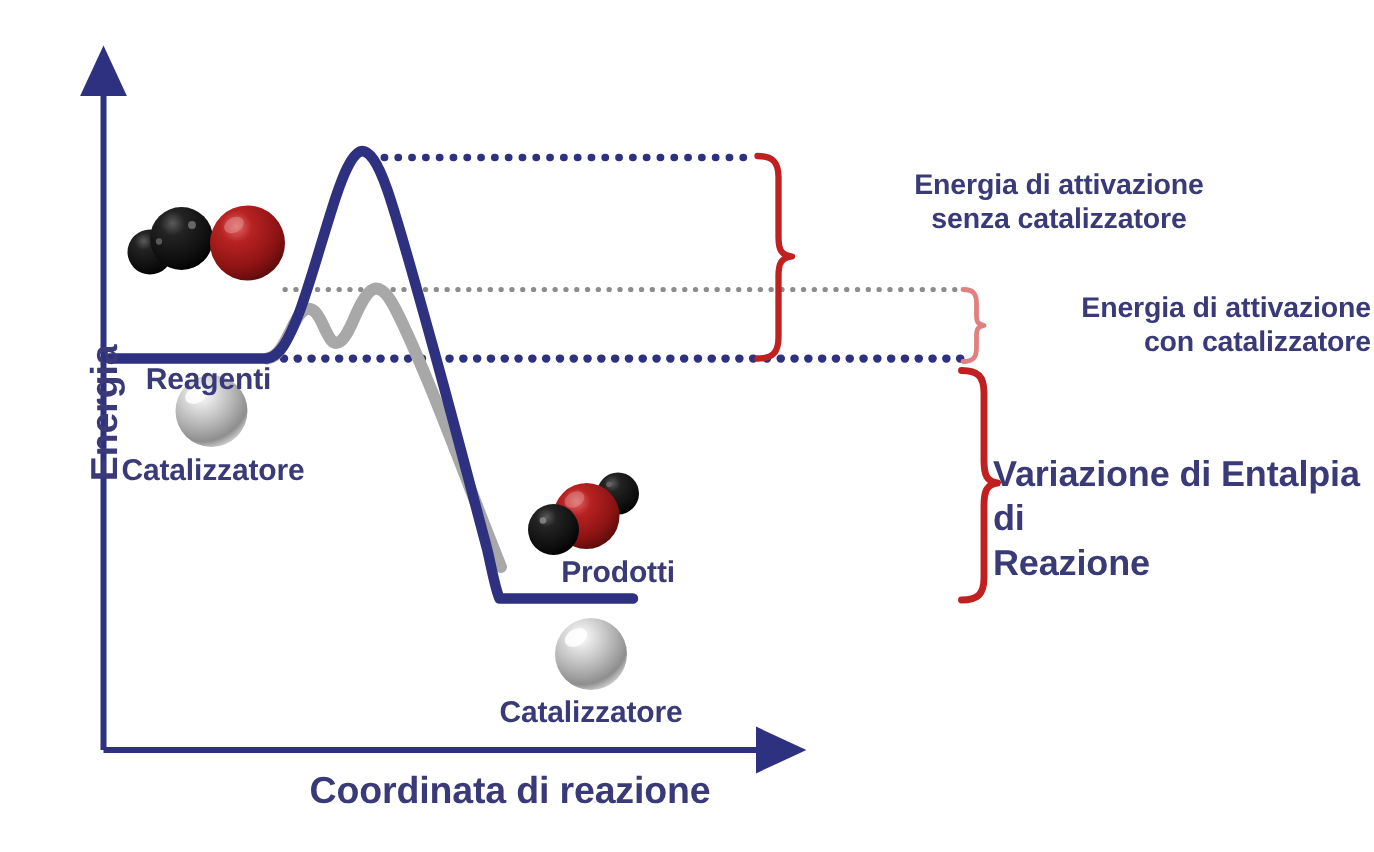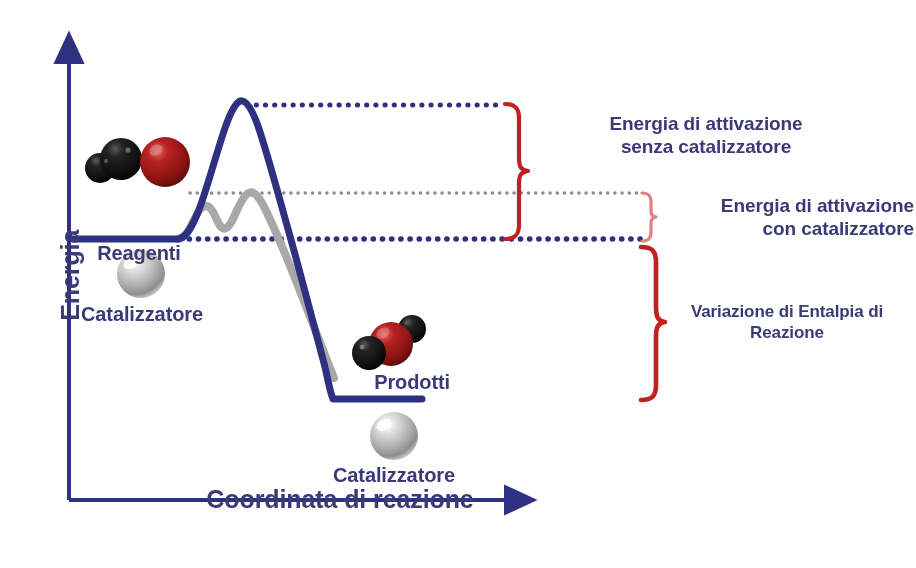--- a/index.html
+++ b/index.html
@@ -37,21 +37,21 @@
     left: -10px;
     top: 260px;
     width: 160px;
     font-size: 25px;
     text-align: center;
     transform: rotate(-90deg);
     transform-origin: center center;
   }
   #x-axis-label {
     left: 140px;
-    top: 484px;
+    top: 512px;
     width: 400px;
     font-size: 25px;
     text-align: center;
   }
   #label-reagenti {
     left: 84px;
     top: 198px;
     width: 110px;
     font-size: 20px;
     text-align: center;
@@ -89,22 +89,22 @@
     left: 664px;
     top: 194px;
     width: 250px;
     font-size: 19px;
     text-align: right;
   }
   #label-entalpia {
     left: 662px;
     top: 302px;
     width: 250px;
-    font-size: 17px;
-    text-align: center;
+    font-size: 24px;
+    text-align: left;
   }
 </style>
 </head>
 <body>
 
 <div id="diagram-root">
 
   <svg id="plot-svg" viewBox="0 0 916 568">
     <defs>
       <radialGradient id="gradRed" cx="35%" cy="28%" r="75%">

